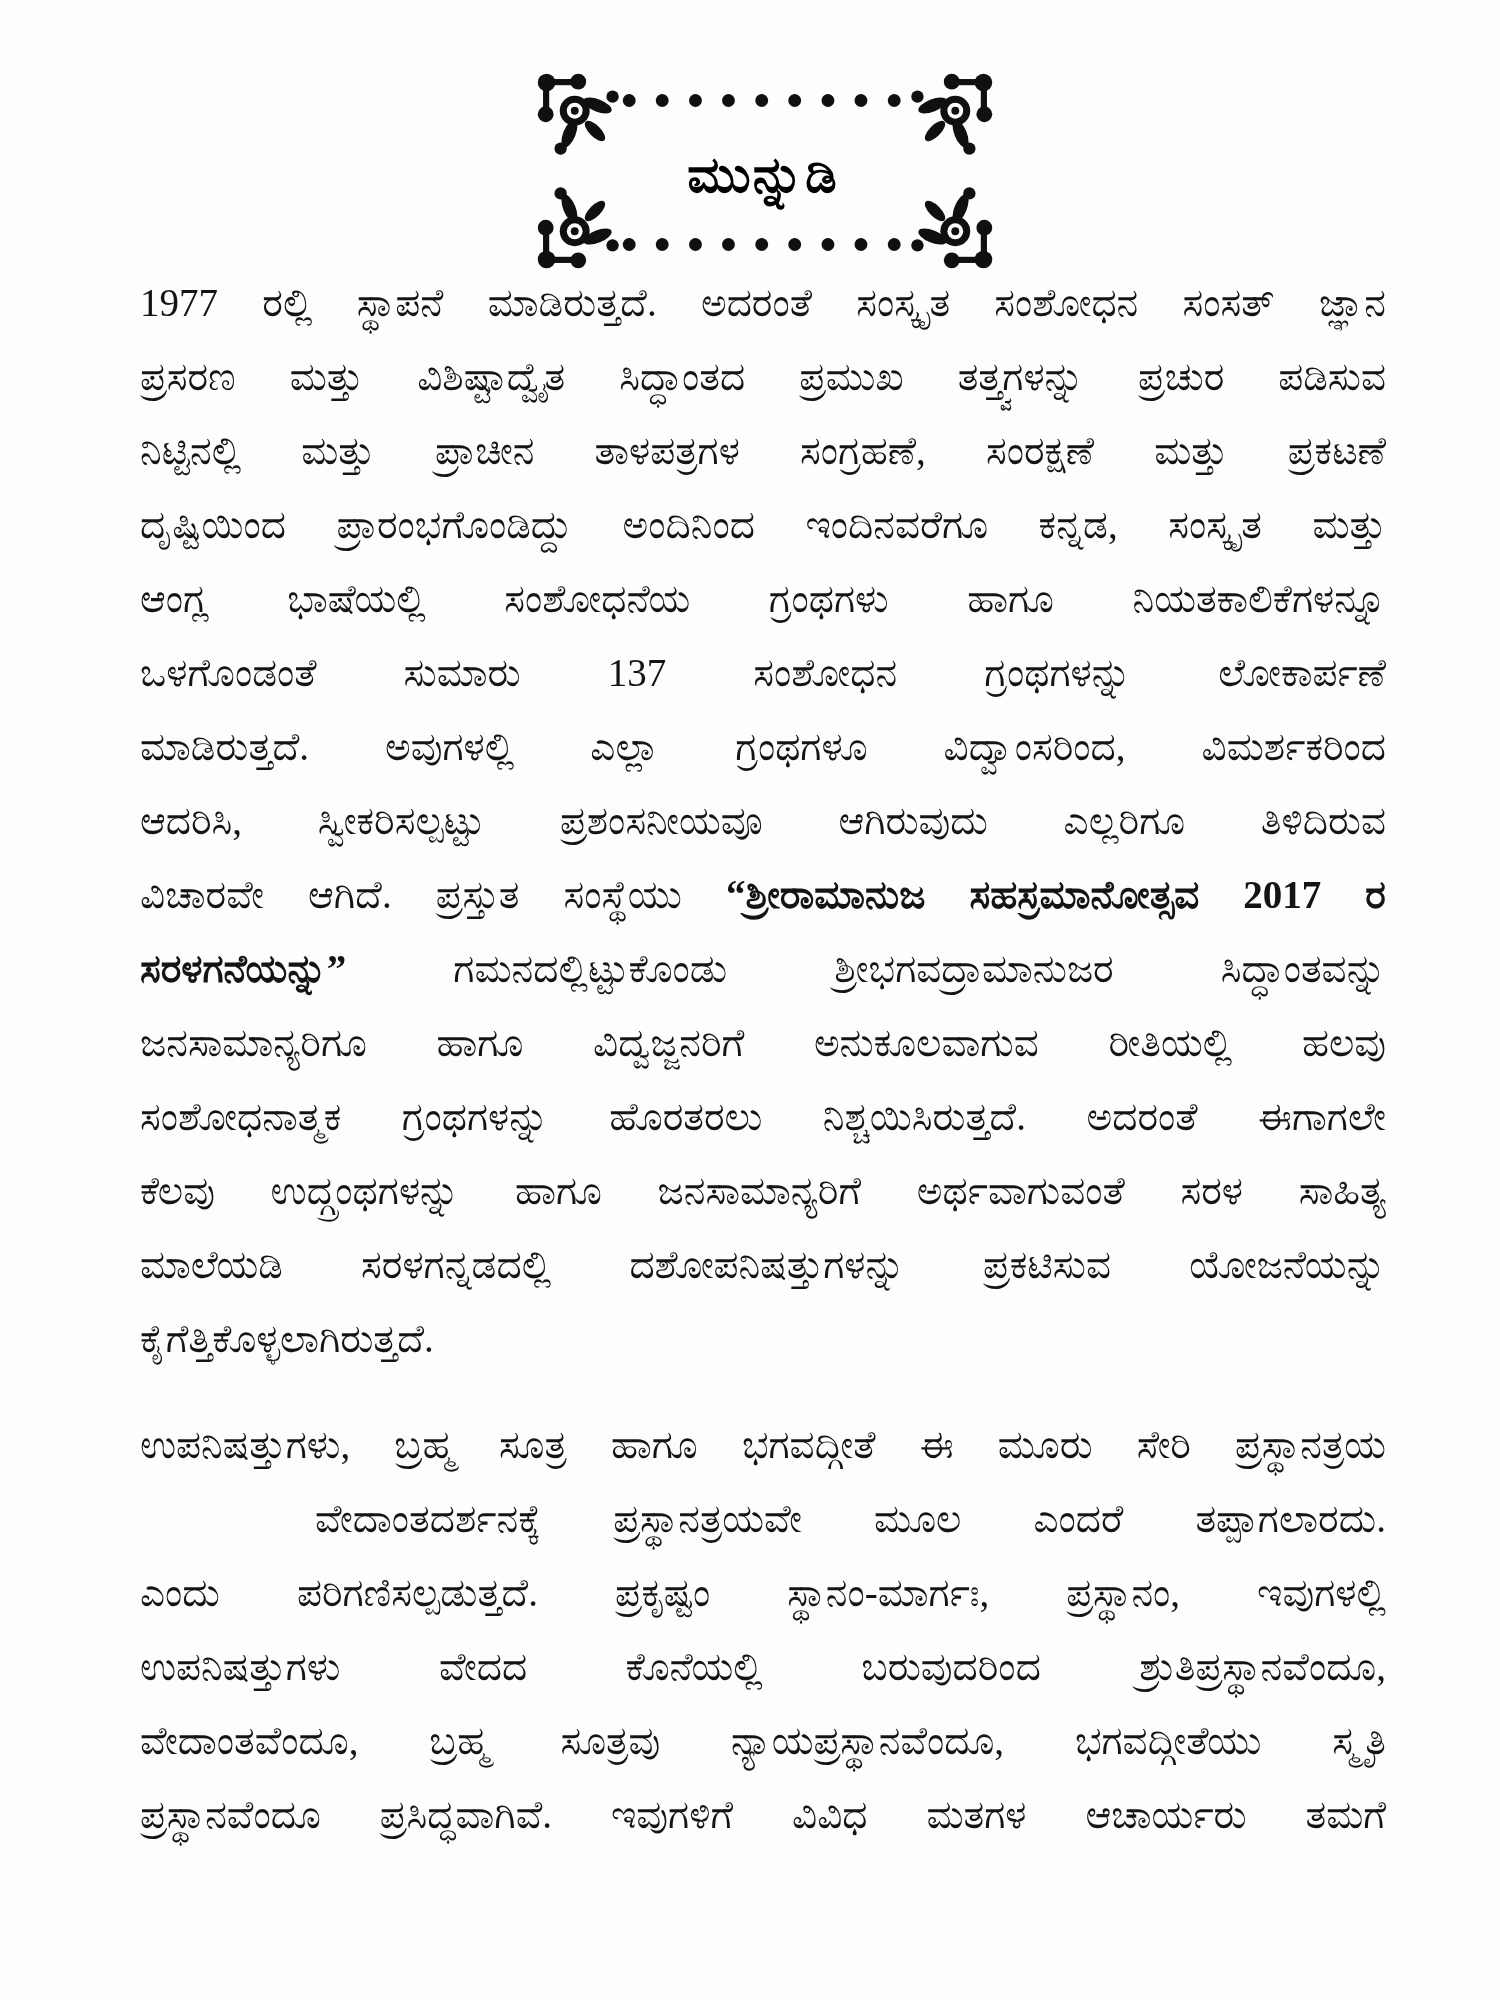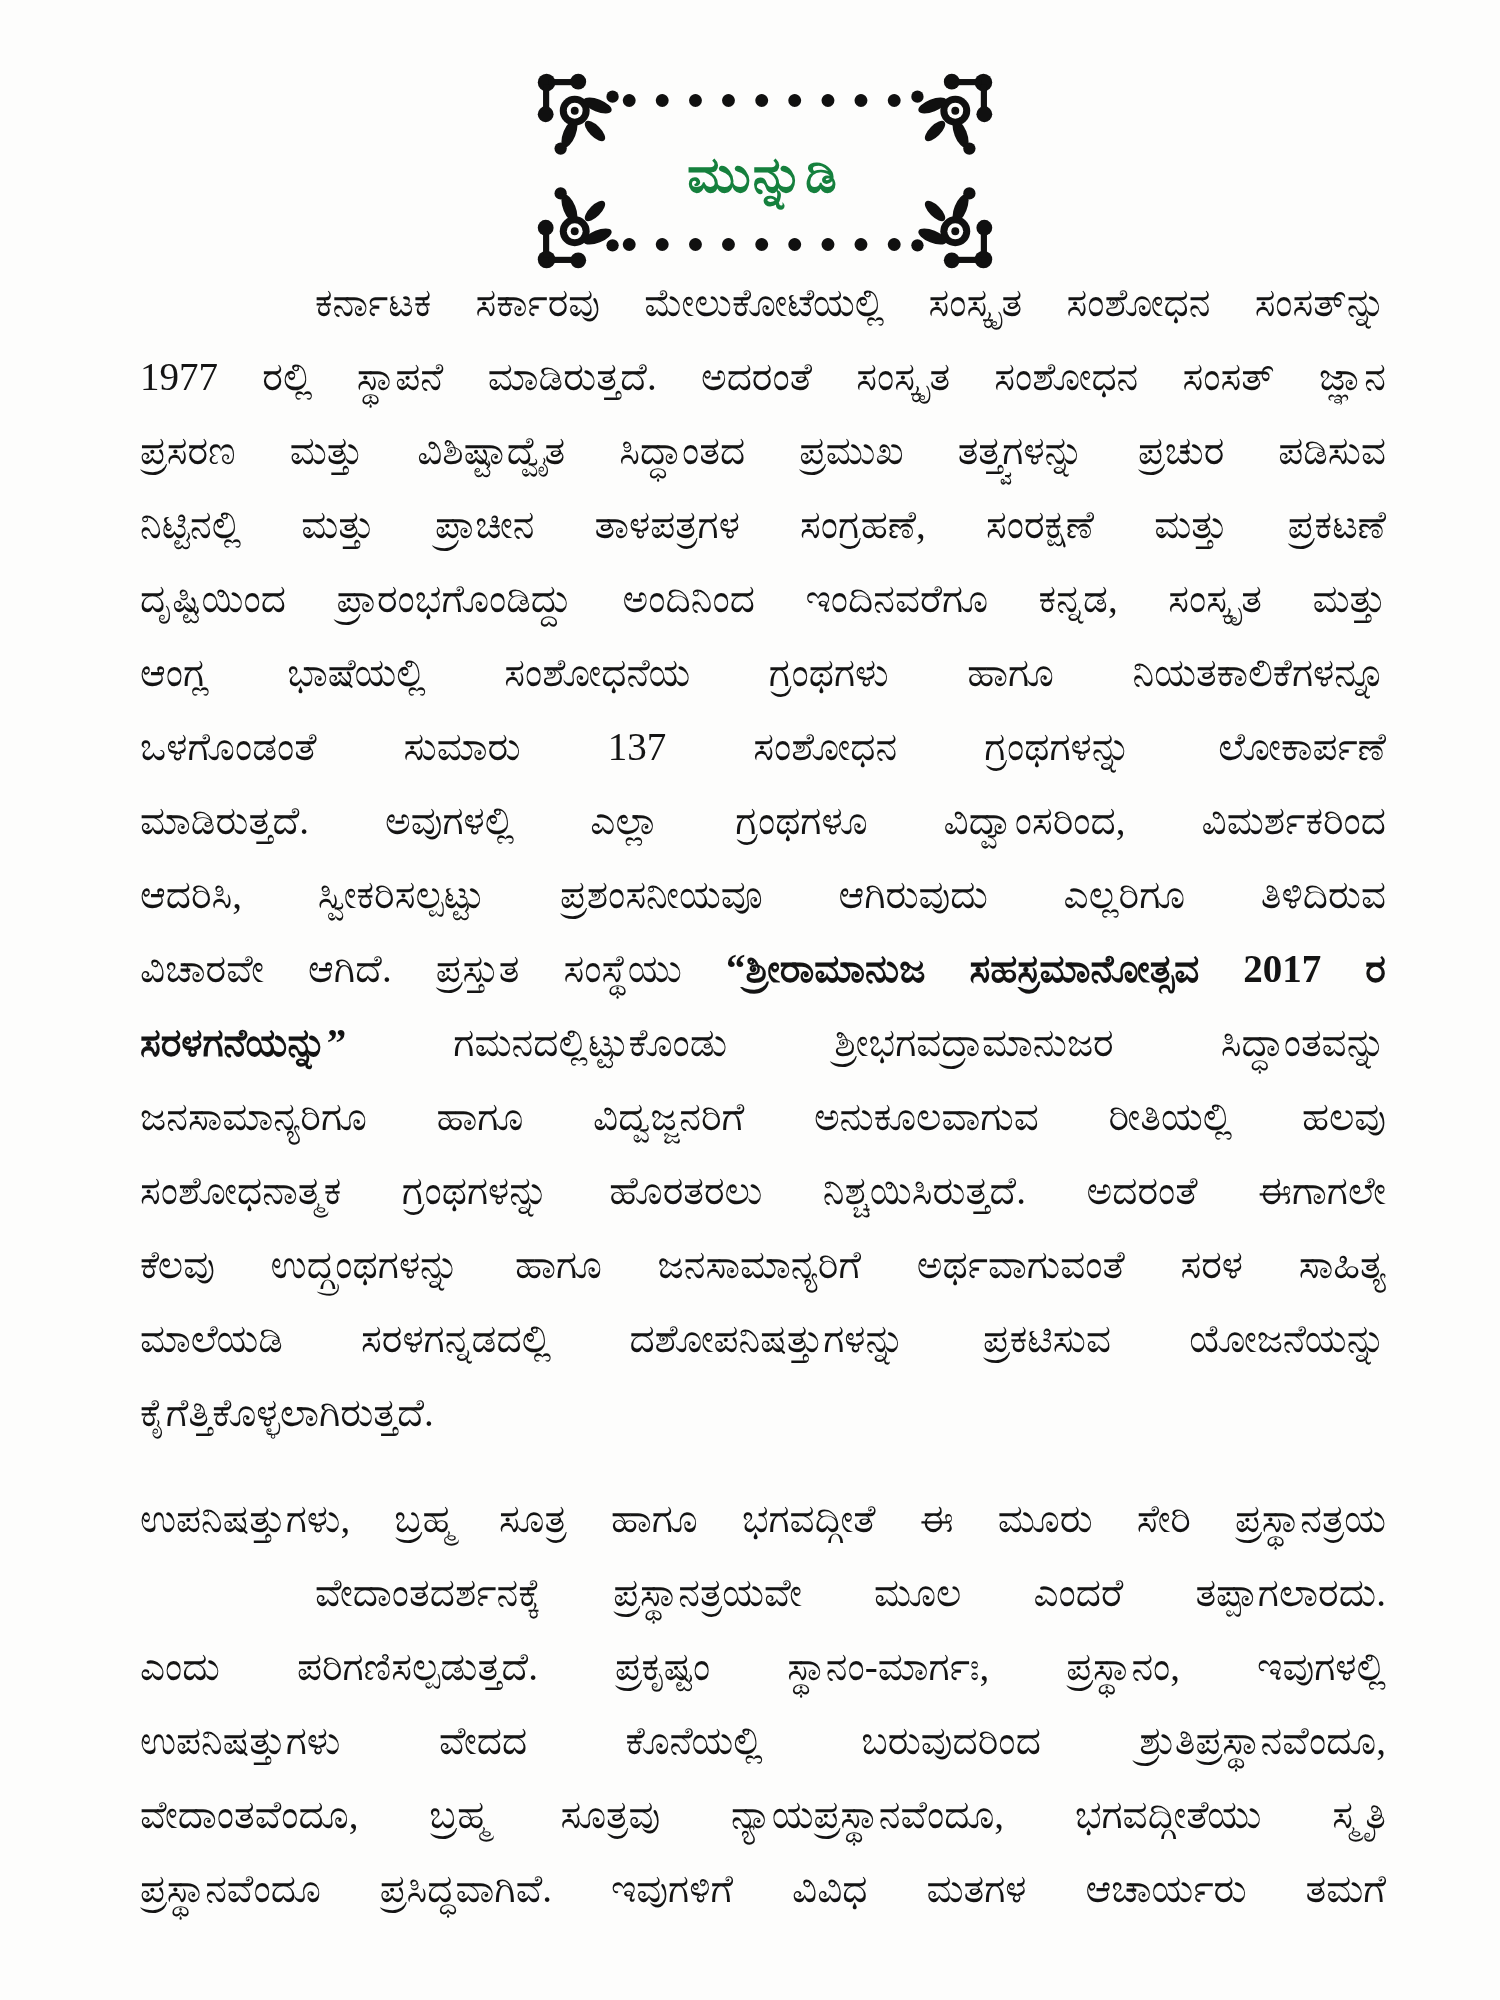--- a/index.html
+++ b/index.html
@@ -11,21 +11,21 @@
   }
   .page{position:absolute;inset:0;}
 
   
   .title-box{
     position:absolute;left:558px;top:88px;width:410px;height:162px;
   }
   .title{
     position:absolute;left:0;right:0;top:58px;
     text-align:center;font-size:50px;font-weight:bold;letter-spacing:2px;
-    color:#15803d;
+    color:#000000;
   }
   .dots{
     position:absolute;left:30px;right:18px;text-align:center;
     font-size:30px;letter-spacing:15px;line-height:30px;color:#101010;
     white-space:nowrap;
   }
   .dots.top{top:-4px;}
   .dots.bottom{bottom:-8px;}
   .corner{position:absolute;width:88px;height:88px;}
   .corner.tl{left:-22px;top:-16px;}
@@ -123,21 +123,20 @@
       </g>
     </svg>
 
     <div class="dots top">●●●●●●●●●</div>
     <div class="title">ಮುನ್ನುಡಿ</div>
     <div class="dots bottom">●●●●●●●●●</div>
   </div>
 
   <div class="body-text">
     <div class="paragraph">
-        <div class="line indent"><span>ಕರ್ನಾಟಕ ಸರ್ಕಾರವು ಮೇಲುಕೋಟೆಯಲ್ಲಿ ಸಂಸ್ಕೃತ ಸಂಶೋಧನ ಸಂಸತ್‌ನ್ನು</span></div>
         <div class="line"><span>1977 ರಲ್ಲಿ ಸ್ಥಾಪನೆ ಮಾಡಿರುತ್ತದೆ. ಅದರಂತೆ ಸಂಸ್ಕೃತ ಸಂಶೋಧನ ಸಂಸತ್ ಜ್ಞಾನ</span></div>
         <div class="line"><span>ಪ್ರಸರಣ ಮತ್ತು ವಿಶಿಷ್ಟಾದ್ವೈತ ಸಿದ್ಧಾಂತದ ಪ್ರಮುಖ ತತ್ತ್ವಗಳನ್ನು ಪ್ರಚುರ ಪಡಿಸುವ</span></div>
         <div class="line"><span>ನಿಟ್ಟಿನಲ್ಲಿ ಮತ್ತು ಪ್ರಾಚೀನ ತಾಳಪತ್ರಗಳ ಸಂಗ್ರಹಣೆ, ಸಂರಕ್ಷಣೆ ಮತ್ತು ಪ್ರಕಟಣೆ</span></div>
         <div class="line"><span>ದೃಷ್ಟಿಯಿಂದ ಪ್ರಾರಂಭಗೊಂಡಿದ್ದು ಅಂದಿನಿಂದ ಇಂದಿನವರೆಗೂ ಕನ್ನಡ, ಸಂಸ್ಕೃತ ಮತ್ತು</span></div>
         <div class="line"><span>ಆಂಗ್ಲ ಭಾಷೆಯಲ್ಲಿ ಸಂಶೋಧನೆಯ ಗ್ರಂಥಗಳು ಹಾಗೂ ನಿಯತಕಾಲಿಕೆಗಳನ್ನೂ</span></div>
         <div class="line"><span>ಒಳಗೊಂಡಂತೆ ಸುಮಾರು 137 ಸಂಶೋಧನ ಗ್ರಂಥಗಳನ್ನು ಲೋಕಾರ್ಪಣೆ</span></div>
         <div class="line"><span>ಮಾಡಿರುತ್ತದೆ. ಅವುಗಳಲ್ಲಿ ಎಲ್ಲಾ ಗ್ರಂಥಗಳೂ ವಿದ್ವಾಂಸರಿಂದ, ವಿಮರ್ಶಕರಿಂದ</span></div>
         <div class="line"><span>ಆದರಿಸಿ, ಸ್ವೀಕರಿಸಲ್ಪಟ್ಟು ಪ್ರಶಂಸನೀಯವೂ ಆಗಿರುವುದು ಎಲ್ಲರಿಗೂ ತಿಳಿದಿರುವ</span></div>
         <div class="line"><span>ವಿಚಾರವೇ ಆಗಿದೆ. ಪ್ರಸ್ತುತ ಸಂಸ್ಥೆಯು </span><b>“ಶ್ರೀರಾಮಾನುಜ ಸಹಸ್ರಮಾನೋತ್ಸವ 2017 ರ</b></div>
         <div class="line"><b>ಸರಳಗನೆಯನ್ನು”</b><span> ಗಮನದಲ್ಲಿಟ್ಟುಕೊಂಡು ಶ್ರೀಭಗವದ್ರಾಮಾನುಜರ ಸಿದ್ಧಾಂತವನ್ನು</span></div>

